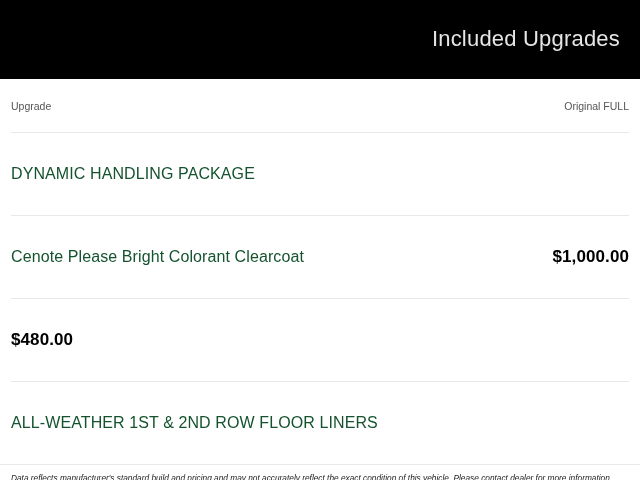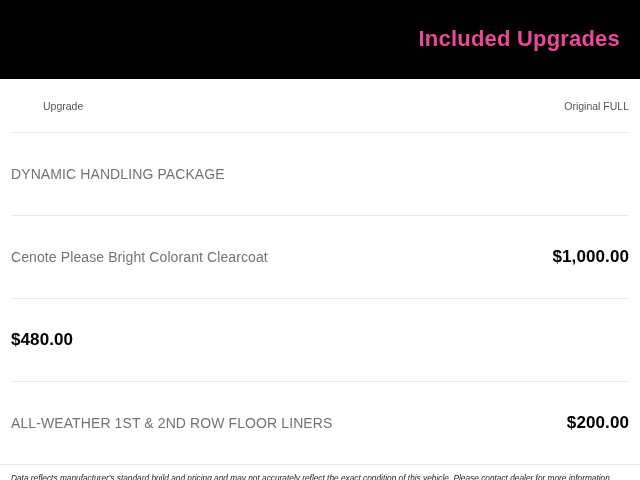--- a/index.html
+++ b/index.html
@@ -23,60 +23,59 @@
   .header-bar {
     height: 79px;
     background: #000000;
     display: flex;
     align-items: center;
     justify-content: flex-end;
     padding-right: 20px;
     box-sizing: border-box;
   }
   .header-title {
-    color: #ec4899;
+    color: #e5e5e5;
     font-size: 22px;
-    font-weight: 700;
+    font-weight: 400;
     letter-spacing: 0.2px;
     line-height: 1;
     padding-bottom: 2px;
   }
   .table-wrap {
     padding: 0 11px;
     box-sizing: border-box;
   }
   .col-head {
     display: flex;
     align-items: center;
     justify-content: space-between;
     height: 53px;
     font-size: 10.5px;
     color: #555555;
     font-weight: 400;
   }
   .col-head .left {
     text-align: left;
-    margin-left: 32px;
   }
   .col-head .right {
     text-align: right;
   }
   .row {
     display: flex;
     align-items: center;
     justify-content: space-between;
     height: 82px;
     border-top: 1px solid #e8e8e8;
   }
   .row:first-of-type {
     border-top: 1px solid #e3e3e3;
   }
   .row-label {
-    font-size: 14px;
-    color: #737373;
+    font-size: 16px;
+    color: #14532d;
     font-weight: 400;
     letter-spacing: 0.1px;
   }
   .row-price {
     font-size: 17px;
     color: #000000;
     font-weight: bold;
     text-align: right;
     letter-spacing: 0.1px;
   }
@@ -114,20 +113,19 @@
       <div class="row-label">Cenote Please Bright Colorant Clearcoat</div>
       <div class="row-price">$1,000.00</div>
     </div>
 
     <div class="row">
       <div class="row-price">$480.00</div>
     </div>
 
     <div class="row">
       <div class="row-label">ALL-WEATHER 1ST &amp; 2ND ROW FLOOR LINERS</div>
-      <div class="row-price">$200.00</div>
     </div>
 
   </div>
 
   <div class="disclaimer">Data reflects manufacturer's standard build and pricing and may not accurately reflect the exact condition of this vehicle. Please contact dealer for more information.</div>
 
 </div>
 
 </body></html>

